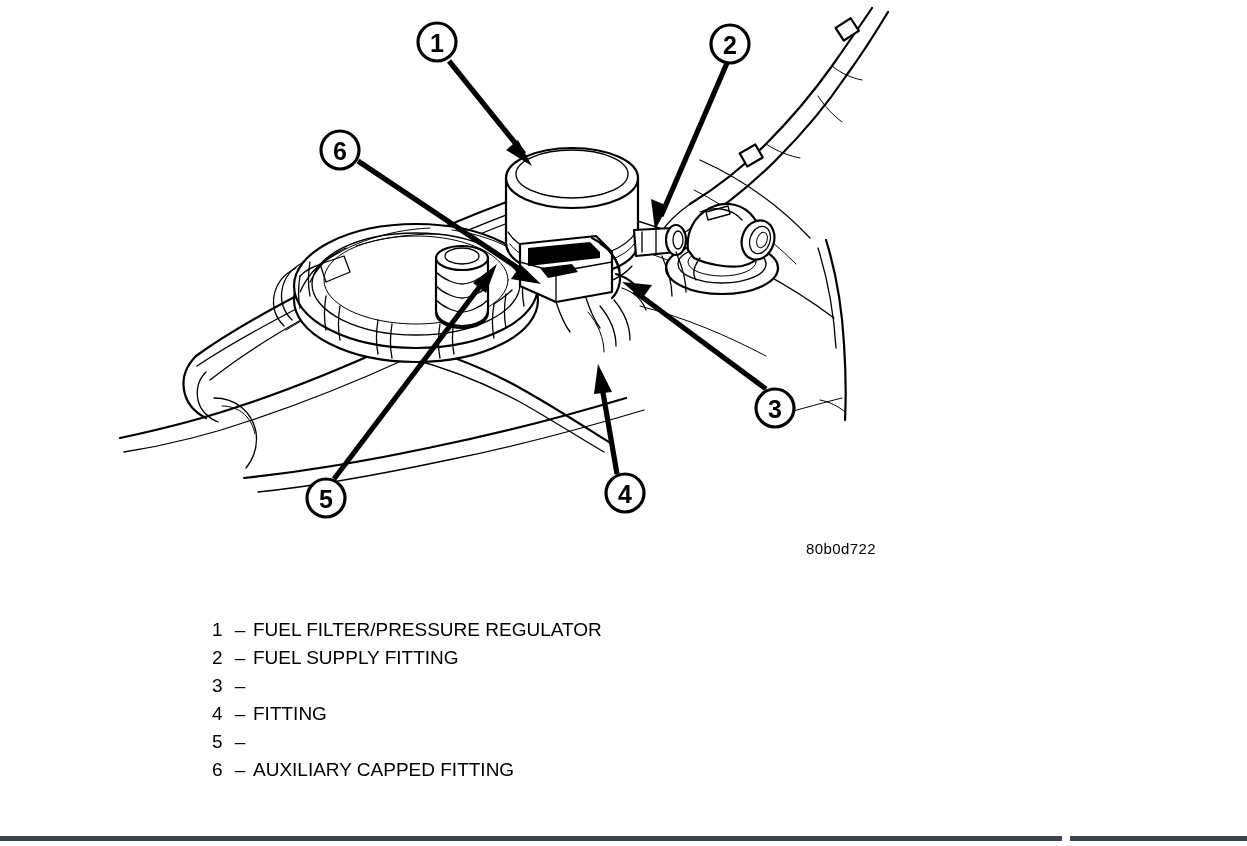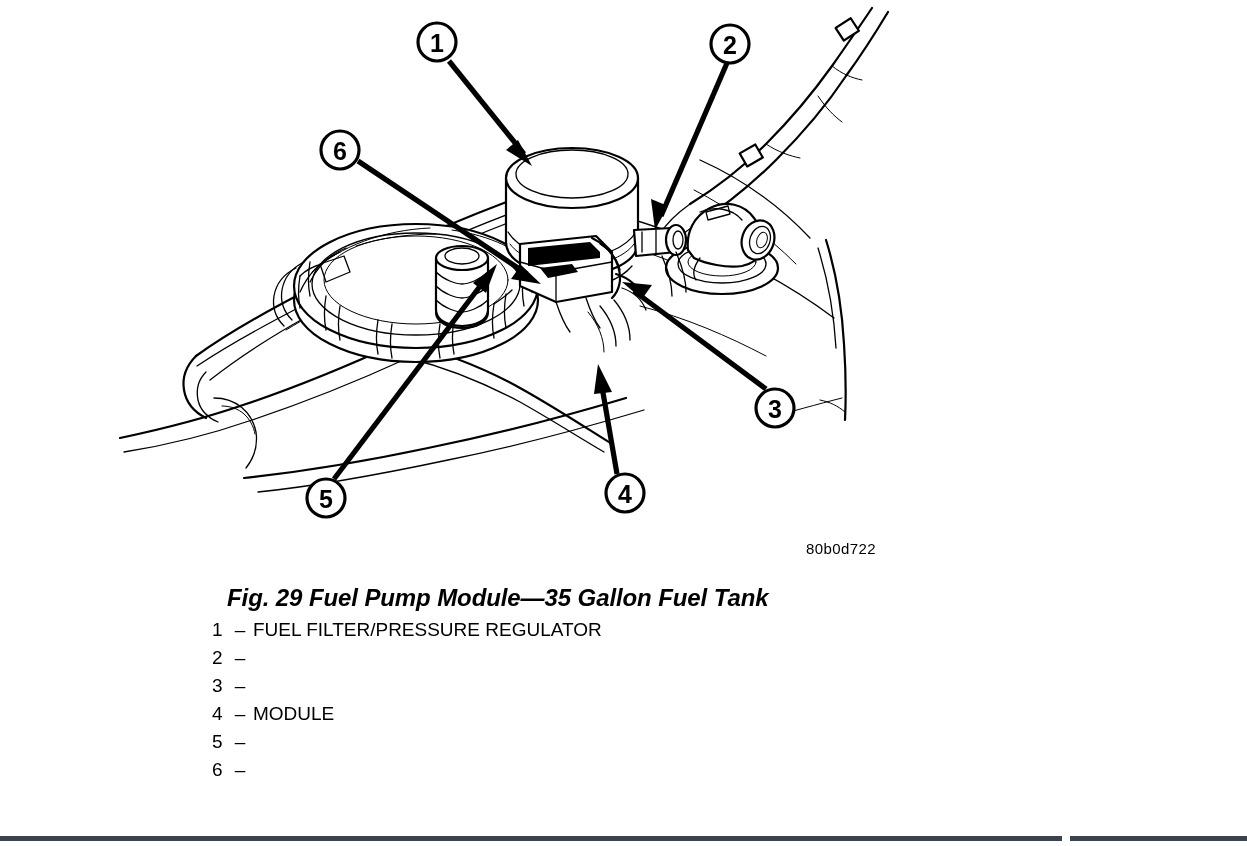--- a/index.html
+++ b/index.html
@@ -366,54 +366,55 @@
       <g>
         <circle class="callout-circle" cx="340" cy="150" r="19"></circle>
         <text class="callout-num" x="340" y="151">6</text>
       </g>
 
     </svg>
   </div>
 
   <div id="figure-id">80b0d722</div>
 
-  <div id="figure-caption">Fig. 29 Fuel Pump Module—35 Gallon Fuel Tank</div>
 
   <div id="figure-legend">
 
     <div class="legend-row">
       <span class="legend-index">1</span>
       <span class="legend-dash">–</span>
       <span class="legend-label">FUEL FILTER/PRESSURE REGULATOR</span>
     </div>
 
     <div class="legend-row">
       <span class="legend-index">2</span>
       <span class="legend-dash">–</span>
+      <span class="legend-label">FUEL SUPPLY FITTING</span>
     </div>
 
     <div class="legend-row">
       <span class="legend-index">3</span>
       <span class="legend-dash">–</span>
     </div>
 
     <div class="legend-row">
       <span class="legend-index">4</span>
       <span class="legend-dash">–</span>
-      <span class="legend-label">MODULE</span>
+      <span class="legend-label">FITTING</span>
     </div>
 
     <div class="legend-row">
       <span class="legend-index">5</span>
       <span class="legend-dash">–</span>
     </div>
 
     <div class="legend-row">
       <span class="legend-index">6</span>
       <span class="legend-dash">–</span>
+      <span class="legend-label">AUXILIARY CAPPED FITTING</span>
     </div>
 
   </div>
 
   <div id="footer-rule">
     <div class="seg seg-left"></div>
     <div class="seg seg-right"></div>
   </div>
 
 </div>

